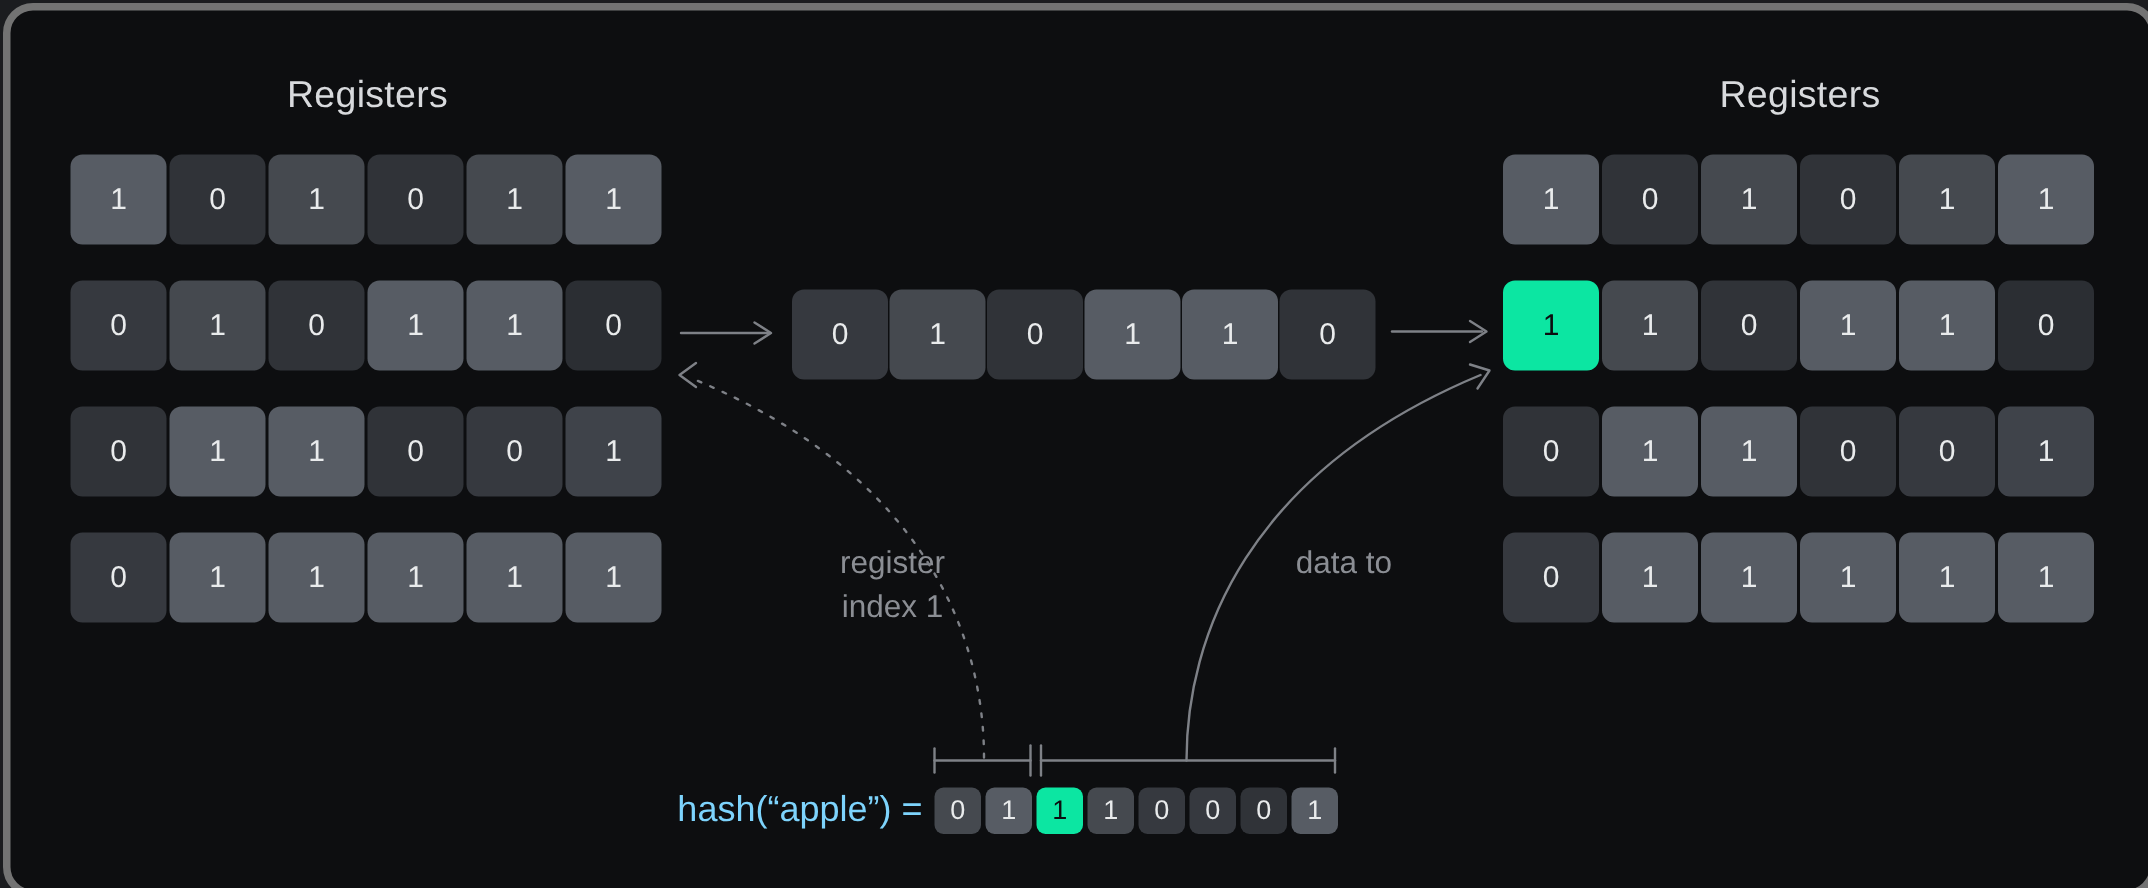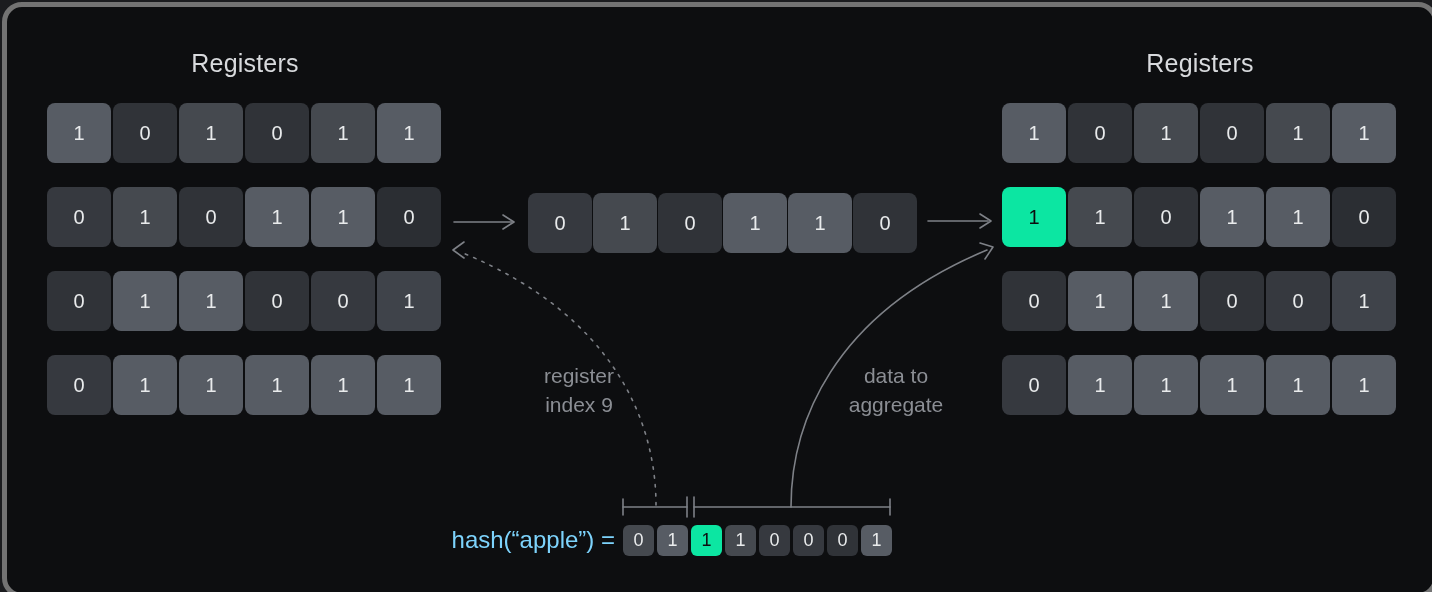--- a/index.html
+++ b/index.html
@@ -109,27 +109,26 @@
       <div class="reg-row">
         <div class="cell s-dark2">0</div>
         <div class="cell s-light">1</div>
         <div class="cell s-light">1</div>
         <div class="cell s-light">1</div>
         <div class="cell s-light">1</div>
         <div class="cell s-light">1</div>
       </div>
     </div>
 
-  <div class="abs note" style="left:497px;top:354px;">
+  <div class="abs note" style="left:513px;top:354px;">
     <div>register</div>
-    <div>index 9</div>
+    <div>index 1</div>
   </div>
   <div class="abs note" style="left:814px;top:354px;">
     <div>data to</div>
-    <div>aggregate</div>
   </div>
 
   <div class="abs hash-label" style="left:380px;top:519px;">hash(“apple”) =</div>
   <div class="abs reg-grid bits" style="left:616px;top:518px;">
       <div class="reg-row">
         <div class="bit s-mid">0</div>
         <div class="bit s-light">1</div>
         <div class="bit s-green">1</div>
         <div class="bit s-mid">1</div>
         <div class="bit s-dark2">0</div>

